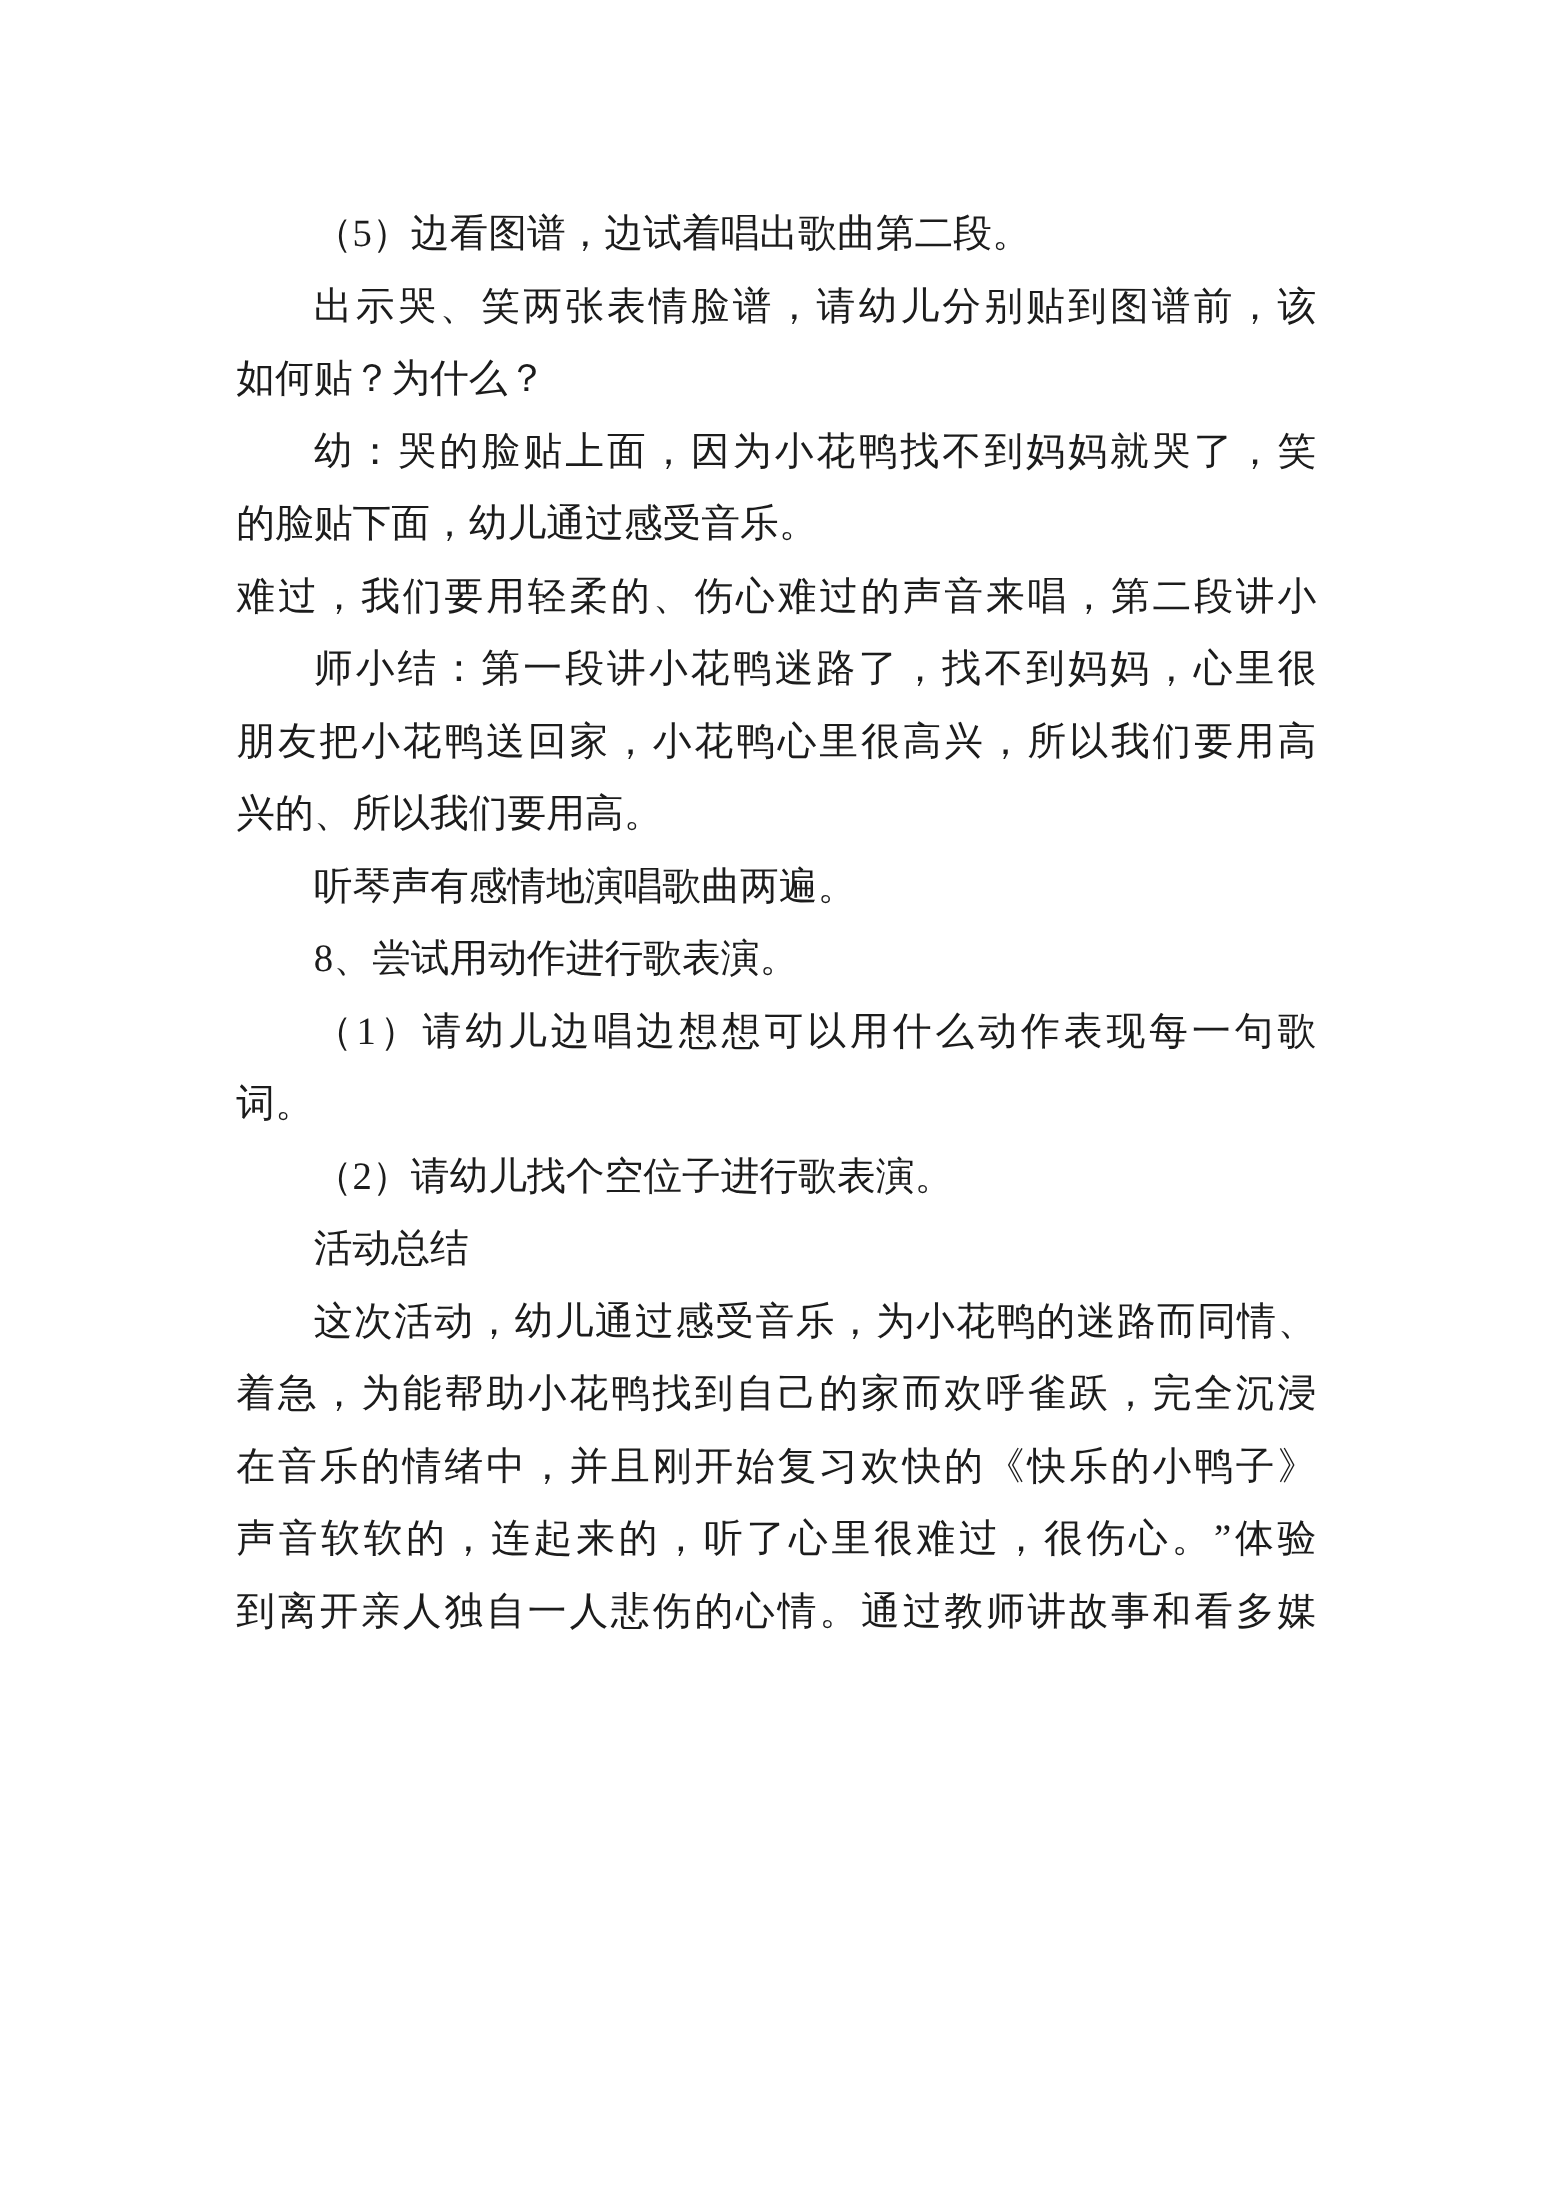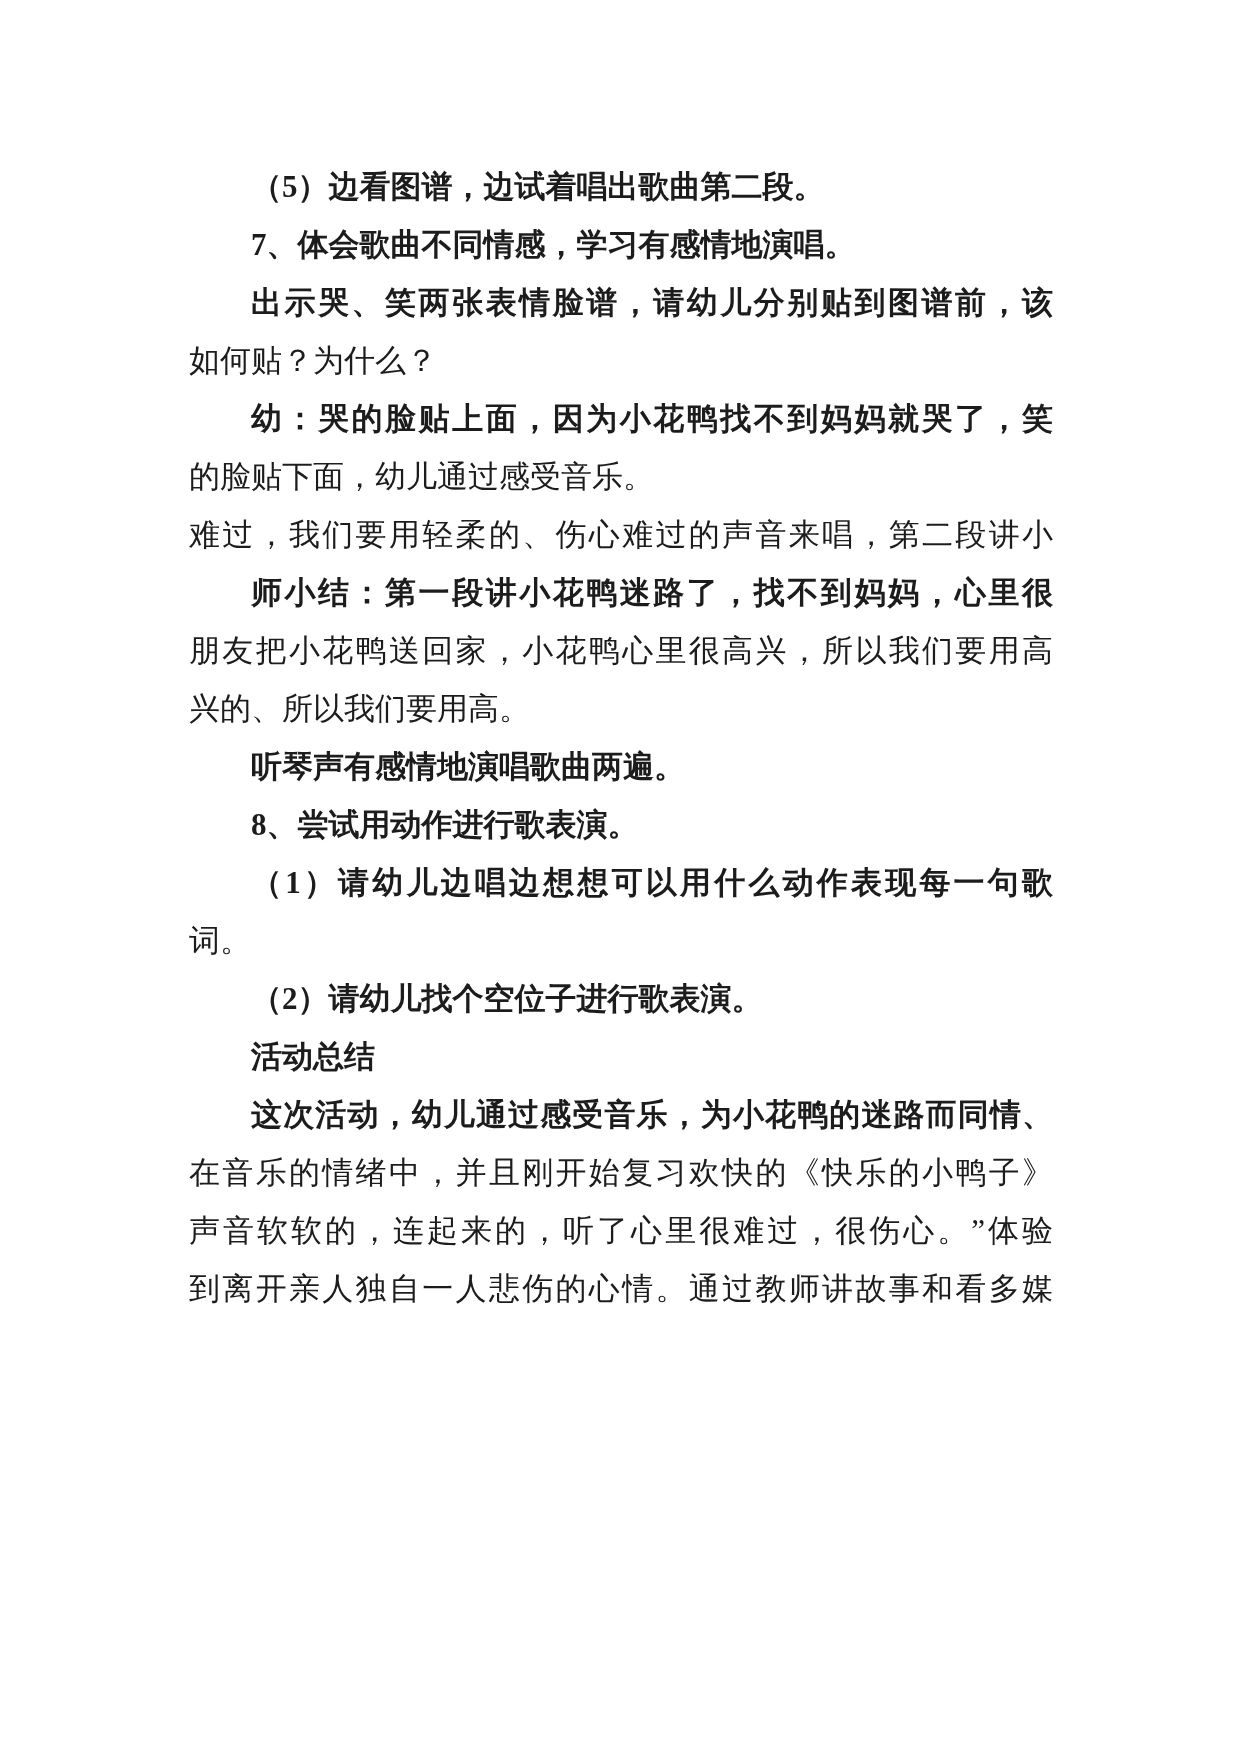--- a/index.html
+++ b/index.html
@@ -27,48 +27,47 @@
   .line {
     height: 58px;
     line-height: 58px;
     font-size: 31px;
     font-weight: 400;
     text-align: left;
     white-space: nowrap;
   }
   .line.indent {
     padding-left: 62px;
-    font-weight: bold;
   }
   .line.fill {
     white-space: normal;
     text-align: justify;
     text-align-last: justify;
     overflow: hidden;
   }
 </style>
 </head>
 <body>
 
 <div class="page">
   <div class="doc-body">
       <div class="line indent">（5）边看图谱，边试着唱出歌曲第二段。</div>
-      <div class="line indent">7、体会歌曲不同情感，学习有感情地演唱。</div>
       <div class="line indent fill">出示哭、笑两张表情脸谱，请幼儿分别贴到图谱前，该</div>
       <div class="line">如何贴？为什么？</div>
       <div class="line indent fill">幼：哭的脸贴上面，因为小花鸭找不到妈妈就哭了，笑</div>
       <div class="line">的脸贴下面，幼儿通过感受音乐。</div>
       <div class="line fill">难过，我们要用轻柔的、伤心难过的声音来唱，第二段讲小</div>
       <div class="line indent fill">师小结：第一段讲小花鸭迷路了，找不到妈妈，心里很</div>
       <div class="line fill">朋友把小花鸭送回家，小花鸭心里很高兴，所以我们要用高</div>
       <div class="line">兴的、所以我们要用高。</div>
       <div class="line indent">听琴声有感情地演唱歌曲两遍。</div>
       <div class="line indent">8、尝试用动作进行歌表演。</div>
       <div class="line indent fill">（1）请幼儿边唱边想想可以用什么动作表现每一句歌</div>
       <div class="line">词。</div>
       <div class="line indent">（2）请幼儿找个空位子进行歌表演。</div>
       <div class="line indent">活动总结</div>
       <div class="line indent fill">这次活动，幼儿通过感受音乐，为小花鸭的迷路而同情、</div>
+      <div class="line fill">着急，为能帮助小花鸭找到自己的家而欢呼雀跃，完全沉浸</div>
       <div class="line fill">在音乐的情绪中，并且刚开始复习欢快的《快乐的小鸭子》</div>
       <div class="line fill">声音软软的，连起来的，听了心里很难过，很伤心。”体验</div>
       <div class="line fill">到离开亲人独自一人悲伤的心情。通过教师讲故事和看多媒</div>
     </div>
 </div>
 
 </body></html>

